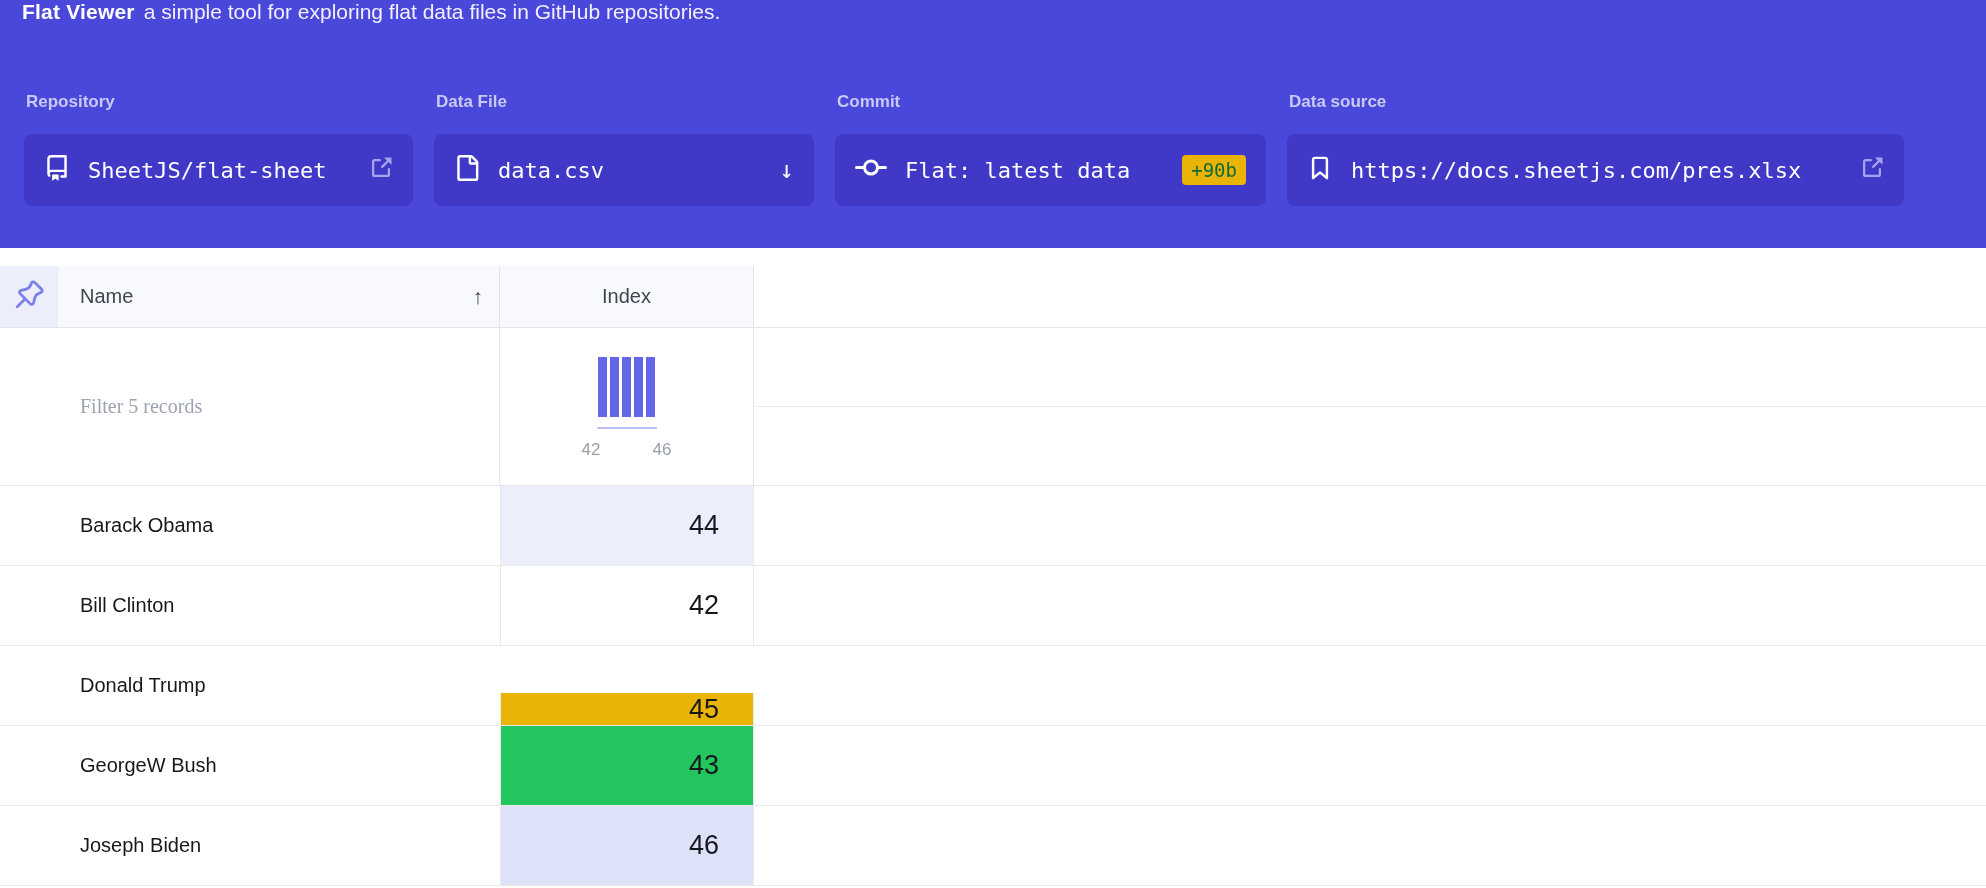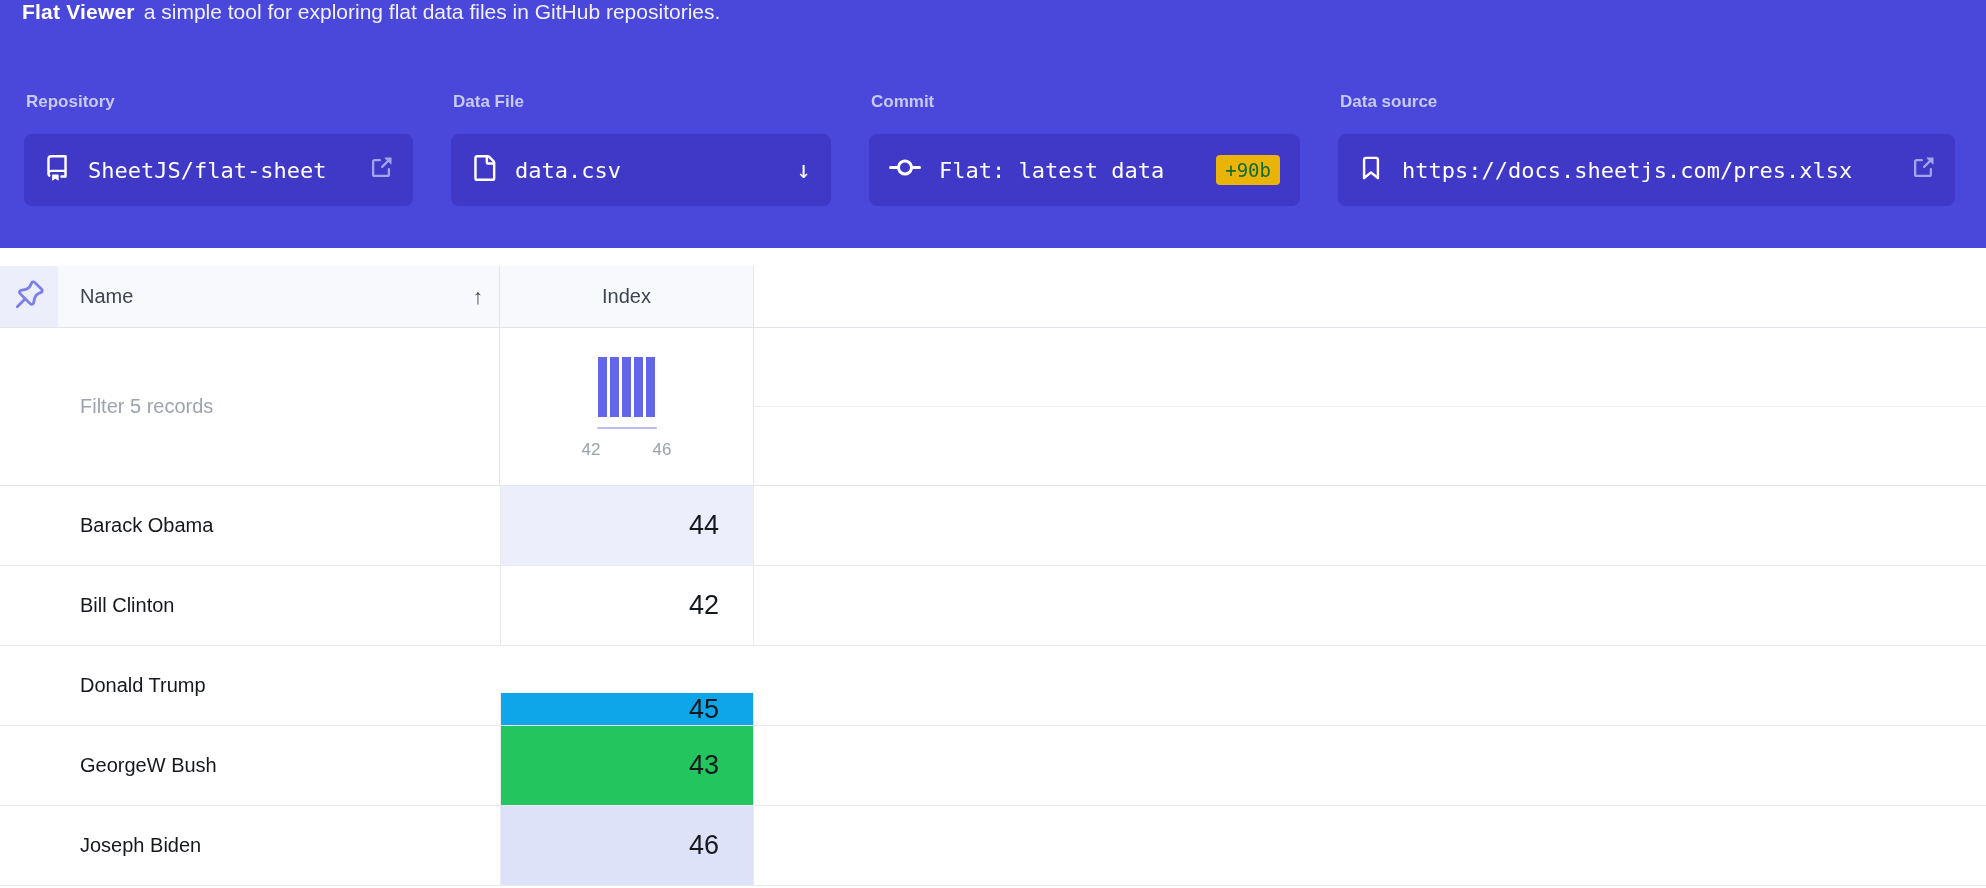--- a/index.html
+++ b/index.html
@@ -5,21 +5,21 @@
   html,body { margin:0; padding:0; }
   body { font-family:"Liberation Sans", sans-serif; background:#fff; }
   .page { width:1986px; height:888px; overflow:hidden; background:#fff; }
 
   
   .topbar { height:248px; background:#4A48DB; box-sizing:border-box; }
   .title-row { height:64px; display:flex; align-items:flex-start; padding-left:22px; color:#fff; font-size:21px; }
   .title-strong { font-weight:700; margin-right:9px; letter-spacing:.2px; }
   .title-sub { color:rgba(255,255,255,.92); font-weight:400; }
 
-  .fields-row { display:flex; gap:38px; padding-left:24px; margin-top:28px; }
+  .fields-row { display:flex; gap:21px; padding-left:24px; margin-top:28px; }
   .field { display:flex; flex-direction:column; }
   .field-label { font-size:17px; font-weight:700; color:#C8CAF5; height:20px; margin:0 0 22px 2px; }
   .field-box { height:72px; border-radius:8px; background:#4038C6; display:flex; align-items:center;
                padding:0 20px; box-sizing:border-box; color:#fff;
                font-family:"DejaVu Sans Mono", monospace; font-size:22px; gap:18px; cursor:pointer; }
   .w-repo { width:389px; } .w-file { width:380px; } .w-commit { width:431px; } .w-src { width:617px; }
   .field-box svg { flex:none; }
   .ext-icon { color:#A3A6EF; margin-left:auto; }
   .dl-arrow { margin-left:auto; font-size:24px; color:#fff; font-family:"DejaVu Sans Mono", monospace; }
   .badge { margin-left:auto; background:#eab308; color:#0E6B33; font-size:19px; padding:4px 9px; border-radius:4px; }
@@ -30,21 +30,21 @@
   .pin-cell svg { color:#7B80E8; transform:scaleX(-1); }
   .col-name-h { width:442px; flex:none; box-sizing:border-box; background:#F8F9FC; display:flex; align-items:center;
                 padding:0 16px 0 22px; border-right:1px solid #E3E5EB; font-size:20px; color:#3E4450; font-weight:500; cursor:pointer; }
   .sort { margin-left:auto; font-size:21px; font-weight:400; color:#3E4450; }
   .col-index-h { width:254px; flex:none; box-sizing:border-box; background:#F8F9FC; display:flex; align-items:center;
                  justify-content:center; border-right:1px solid #E3E5EB; font-size:20px; color:#3E4450; font-weight:500; cursor:pointer; }
   .h-rest { flex:1; background:#fff; }
 
   .filter-row { display:flex; height:158px; box-sizing:border-box; border-bottom:1px solid #E3E5EB; }
   .filter-cell { width:500px; flex:none; box-sizing:border-box; border-right:1px solid #E3E5EB; display:flex; align-items:center; padding-left:80px; }
-  input.filter { border:0; outline:0; background:transparent; font-size:20px; font-family:Liberation Sans, sans-serif; color:#2A2E37; width:370px; padding:0; }
+  input.filter { border:0; outline:0; background:transparent; font-size:20px; font-family:Liberation Serif, serif; color:#2A2E37; width:370px; padding:0; }
   input.filter::placeholder { color:#9CA3AF; }
   .summary-cell { width:254px; flex:none; box-sizing:border-box; border-right:1px solid #E3E5EB;
                   display:flex; flex-direction:column; align-items:center; justify-content:center; padding-top:4px; }
   .bars { display:flex; align-items:flex-end; gap:3px; height:60px; }
   .bars .bar { width:9px; background:#6366E8; }
   .hist-line { width:60px; height:2px; background:#B9BDF2; border-radius:1px; margin-top:10px; }
   .hist-labels { width:90px; display:flex; justify-content:space-between; margin-top:11px; font-size:17px; color:#9AA0AC; }
   .f-rest { flex:1; position:relative; }
   .f-rest .half-line { position:absolute; left:0; right:0; top:78px; height:1px; background:#ECEDF1; }
 
@@ -176,21 +176,21 @@
     <div class="index-cell" style="background-color: rgb(236, 239, 251);">44</div>
     <div class="r-rest"></div>
   </div>
   <div class="row">
     <div class="name-cell">Bill Clinton</div>
     <div class="index-cell" style="background-color: rgb(255, 255, 255);">42</div>
     <div class="r-rest"></div>
   </div>
   <div class="row">
     <div class="name-cell">Donald Trump</div>
-    <div class="index-cell" style="background-color: #0ea5e9; margin-top: 47px;">45</div>
+    <div class="index-cell" style="background-color: #eab308; margin-top: 47px;">45</div>
     <div class="r-rest"></div>
   </div>
   <div class="row">
     <div class="name-cell">GeorgeW Bush</div>
     <div class="index-cell" style="background-color: #22c55e;">43</div>
     <div class="r-rest"></div>
   </div>
   <div class="row">
     <div class="name-cell">Joseph Biden</div>
     <div class="index-cell" style="background-color: rgb(222, 226, 248);">46</div>

